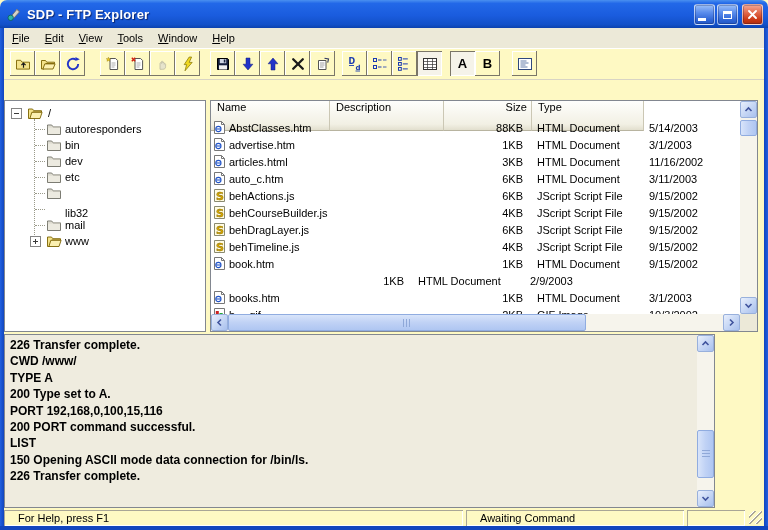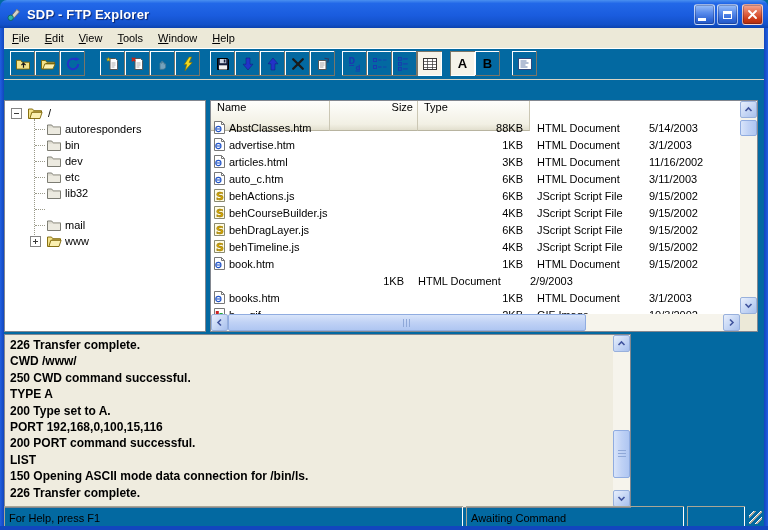--- a/index.html
+++ b/index.html
@@ -1,16 +1,16 @@
 <!DOCTYPE html>
 <html><head>
 <meta charset="utf-8">
 <style>
   html,body{margin:0;padding:0;background:#555;}
-  .window{position:relative;width:768px;height:530px;background:#0369a1;overflow:hidden;
+  .window{position:relative;width:768px;height:530px;background:#fef9c3;overflow:hidden;
           font-family:"Liberation Sans","DejaVu Sans",sans-serif;font-size:11px;color:#000;}
   
   .titlebar{position:absolute;top:0;left:0;right:0;height:28px;border-radius:7px 7px 0 0;
     background:linear-gradient(180deg,#4A90F0 0%,#2268E8 12%,#1A5CDE 55%,#1250C8 88%,#0C42AE 100%);
     display:flex;align-items:center;padding-left:6px;box-sizing:border-box;z-index:5;}
   .title-text{color:#fff;font-weight:bold;font-size:13px;margin-left:5px;
     text-shadow:1px 1px 1px rgba(8,28,90,.85);letter-spacing:.2px;}
   .cap-btn{position:absolute;top:4px;width:21px;height:21px;border-radius:3px;
     border:1px solid rgba(255,255,255,.55);box-shadow:inset 0 0 0 1px rgba(0,10,60,.25);
     display:flex;align-items:center;justify-content:center;padding:0;cursor:default;}
@@ -71,30 +71,30 @@
   .sb-thumb{position:absolute;border-radius:2px;border:1px solid #90ACE0;box-sizing:border-box;
     background:linear-gradient(90deg,#D8E4FA,#C0D2F5 50%,#AFC6F2);}
   .sb-thumb.h{background:linear-gradient(#D8E4FA,#C0D2F5 50%,#AFC6F2);}
   .sb-grip{position:absolute;left:50%;top:50%;transform:translate(-50%,-50%);width:8px;height:8px;
     background:repeating-linear-gradient(180deg,#8FA8D8 0 1px,transparent 1px 3px);}
   .sb-grip.h{width:8px;height:8px;background:repeating-linear-gradient(90deg,#8FA8D8 0 1px,transparent 1px 3px);}
   .fl-vscroll{position:absolute;top:0;right:0;width:17px;height:213px;}
   .fl-hscroll{position:absolute;left:0;bottom:0;right:17px;height:17px;}
   .fl-corner{position:absolute;right:0;bottom:0;width:17px;height:17px;background:#ECE9D8;}
   
-  .log-ctrl{position:absolute;left:4px;top:334px;width:627px;height:174px;background:#EFECDF;
+  .log-ctrl{position:absolute;left:4px;top:334px;width:711px;height:174px;background:#EFECDF;
     border:1px solid #828790;box-sizing:border-box;}
   .log-lines{position:absolute;top:2px;left:5px;right:21px;bottom:2px;overflow:hidden;
     font-weight:bold;font-size:12px;line-height:16.4px;}
   .log-vscroll{position:absolute;top:0;right:0;width:17px;height:172px;}
   
   .statusbar{position:absolute;left:4px;right:4px;bottom:4px;height:19px;display:flex;align-items:center;
     gap:3px;box-sizing:border-box;padding:2px 2px 0 0;}
-  .pane{height:24px;box-shadow:inset 1px 1px 0 #A9A696,inset -1px -1px 0 #fff;
-    display:flex;align-items:center;padding:0 5px;box-sizing:border-box;white-space:nowrap;overflow:hidden;}
+  .pane{height:16px;box-shadow:inset 1px 1px 0 #A9A696,inset -1px -1px 0 #fff;
+    display:flex;align-items:center;padding:0 14px;box-sizing:border-box;white-space:nowrap;overflow:hidden;}
   .pane-help{flex:1;} .pane-status{width:218px;} .pane-extra{width:58px;}
   .grip{width:13px;height:13px;margin-left:1px;
     background:repeating-linear-gradient(135deg,transparent 0 3px,#fff 3px 4px,#ACA899 4px 5px);}
 </style>
 </head>
 <body>
 
 <div class="window">
 
   <div class="titlebar">
@@ -346,21 +346,21 @@
             <path d="M1.5 4.9h13" stroke="#C8C6BA" stroke-width=".7"></path>
           </svg></span>
         <span class="tree-label" style="left:60px;">etc</span>
       </div>
       <div class="t-hline" style="left: 30px; width: 10px; top: 76px;"></div>
       <div class="tree-row" style="top: 84px;">
         <span class="tree-icon" style="left:41px;"><svg width="16" height="14" viewBox="0 0 16 14">
             <path d="M1.5 3h4.2l1.4 1.9h7.4v7.6H1.5z" fill="#ECEAE0" stroke="#6E6E64" stroke-width=".9"></path>
             <path d="M1.5 4.9h13" stroke="#C8C6BA" stroke-width=".7"></path>
           </svg></span>
-        <span class="tree-label" style="left:60px;">lib32</span>
+        <span class="tree-label" style="left:60px;margin-top:20px;">lib32</span>
       </div>
       <div class="t-hline" style="left: 30px; width: 10px; top: 92px;"></div>
       <div class="t-hline" style="left: 30px; width: 10px; top: 108px;"></div>
       <div class="tree-row" style="top: 116px;">
         <span class="tree-icon" style="left:41px;"><svg width="16" height="14" viewBox="0 0 16 14">
             <path d="M1.5 3h4.2l1.4 1.9h7.4v7.6H1.5z" fill="#ECEAE0" stroke="#6E6E64" stroke-width=".9"></path>
             <path d="M1.5 4.9h13" stroke="#C8C6BA" stroke-width=".7"></path>
           </svg></span>
         <span class="tree-label" style="left:60px;">mail</span>
       </div>
@@ -374,20 +374,21 @@
             <path d="M1.5 3h4l1.3 1.7h7.7v1.3H5.9L4.1 12.5H1.5z" fill="#F4E38A" stroke="#7A6200" stroke-width=".9"></path>
             <path d="M4.8 6.3h10.3L13 12.5H2.9z" fill="#FBF0B0" stroke="#7A6200" stroke-width=".9"></path>
           </svg></span>
         <span class="tree-label" style="left:60px;">www</span>
       </div>
     </div>
 
   <div class="list-ctrl">
     <div class="fl-head">
       <div class="fl-h w-name">Name</div>
+      <div class="fl-h w-desc">Description</div>
       <div class="fl-h w-size">Size</div>
       <div class="fl-h w-type">Type</div>
     </div>
     <div class="fl-rows" id="fl-rows">
         <div class="fl-row" style="top: 0px;">
           <div class="c c-name">
             <span style="display:flex;">
               <svg width="13" height="15" viewBox="0 0 13 15">
                 <path d="M1.5 1.5h7l3 3v9h-10z" fill="#fff" stroke="#777"></path>
                 <path d="M8.5 1.5v3h3" fill="none" stroke="#777"></path>
@@ -600,21 +601,20 @@
           </svg>
         </button>
     </div>
     <div class="fl-corner"></div>
   </div>
 
   <div class="log-ctrl">
     <div class="log-lines" id="log-lines">
         <div>226 Transfer complete.</div>
         <div>CWD /www/</div>
-        <div>250 CWD command successful.</div>
         <div>TYPE A</div>
         <div>200 Type set to A.</div>
         <div>PORT 192,168,0,100,15,116</div>
         <div>200 PORT command successful.</div>
         <div>LIST</div>
         <div>150 Opening ASCII mode data connection for /bin/ls.</div>
         <div>226 Transfer complete.</div>
       </div>
     <div class="log-vscroll sb-track">
       <button class="sb-btn" style="top:0;">

